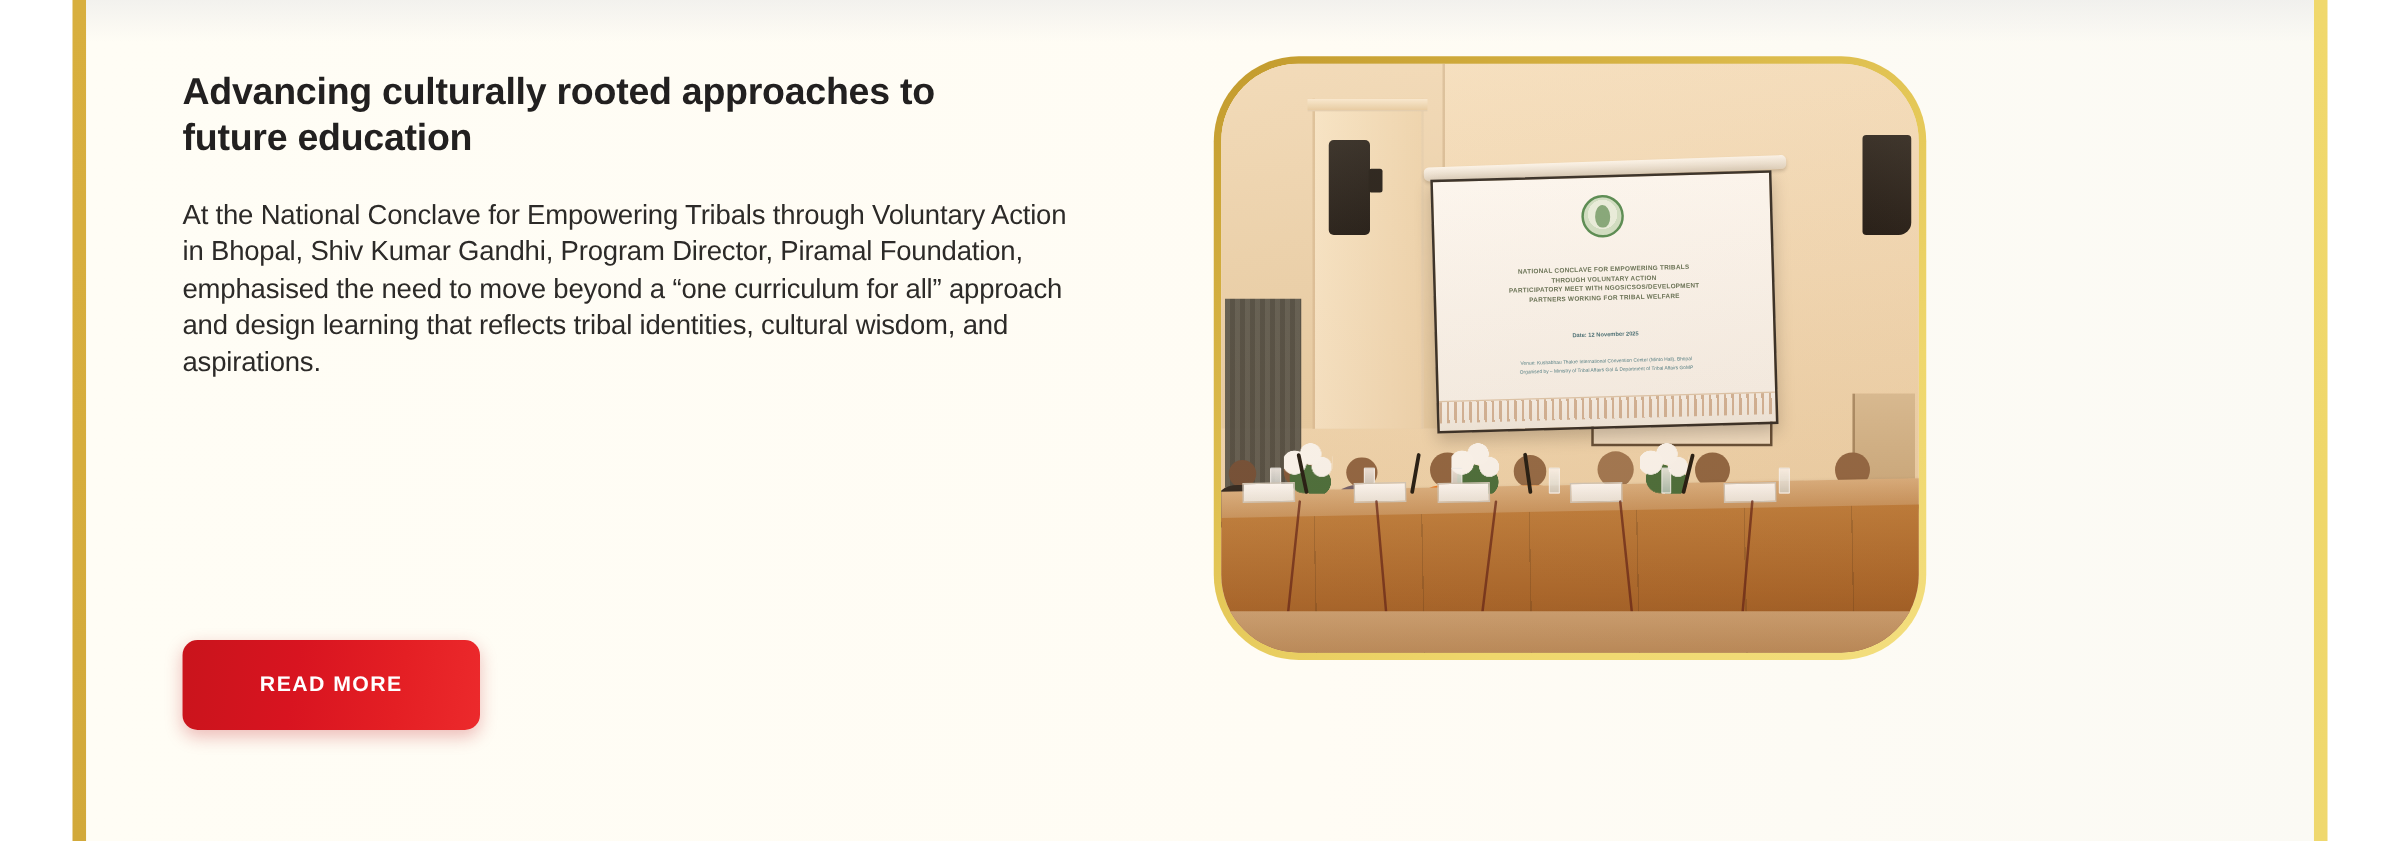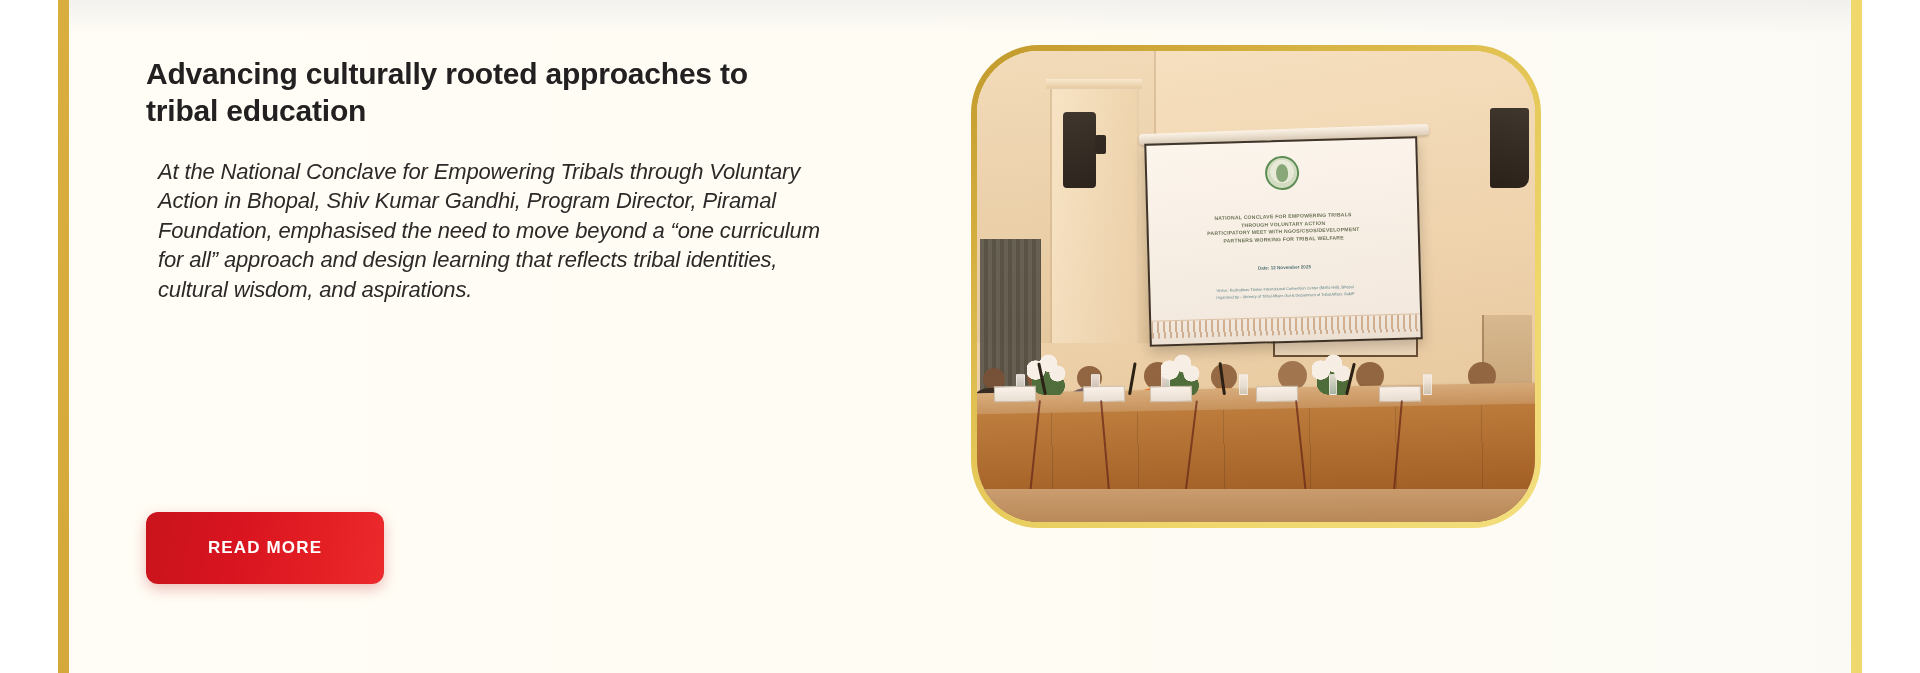--- a/index.html
+++ b/index.html
@@ -59,21 +59,21 @@
   }
 
   .body-copy {
     margin-top: 28px;
     font-size: 22px;
     line-height: 29.4px;
     color: #2c2a28;
     letter-spacing: -0.15px;
     max-width: 716px;
   }
-  .body-copy p { margin: 12px; font-style: italic; }
+  .body-copy p { margin: 0; }
 
   
   .btn-wrap {
     position: absolute;
     left: 77px;
     top: 512px;
   }
   .read-more {
     display: flex;
     align-items: center;
@@ -335,21 +335,21 @@
 
 <div class="page">
 
   <div class="rail rail-left"></div>
   <div class="rail rail-right"></div>
 
   <div class="card">
 
     <div class="text-col">
 
-      <h1 class="headline">Advancing culturally rooted approaches to tribal education</h1>
+      <h1 class="headline">Advancing culturally rooted approaches to future education</h1>
 
       <div class="body-copy">
         <p>At the National Conclave for Empowering Tribals through Voluntary Action in Bhopal, Shiv Kumar Gandhi, Program Director, Piramal Foundation, emphasised the need to move beyond a “one curriculum for all” approach and design learning that reflects tribal identities, cultural wisdom, and aspirations.</p>
       </div>
     </div>
 
     <div class="btn-wrap">
       <button class="read-more">READ MORE</button>
     </div>
 

